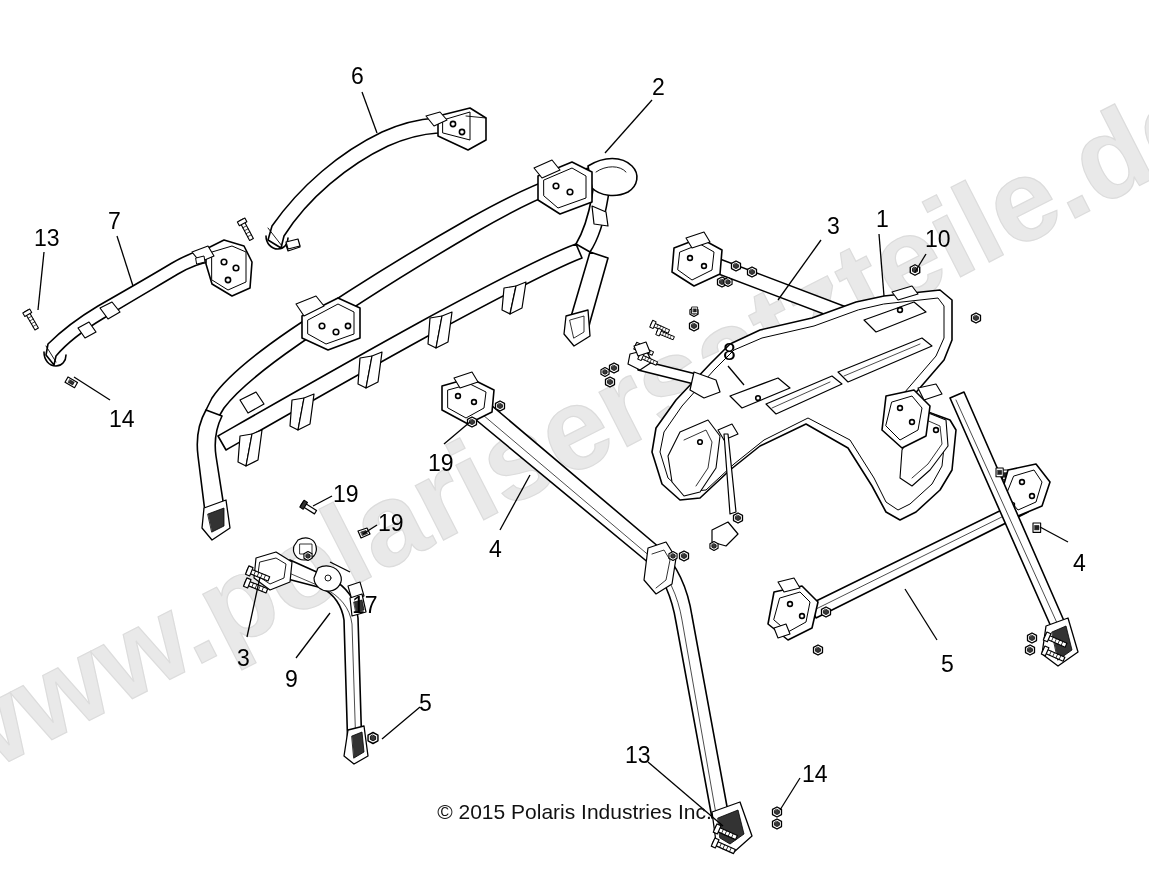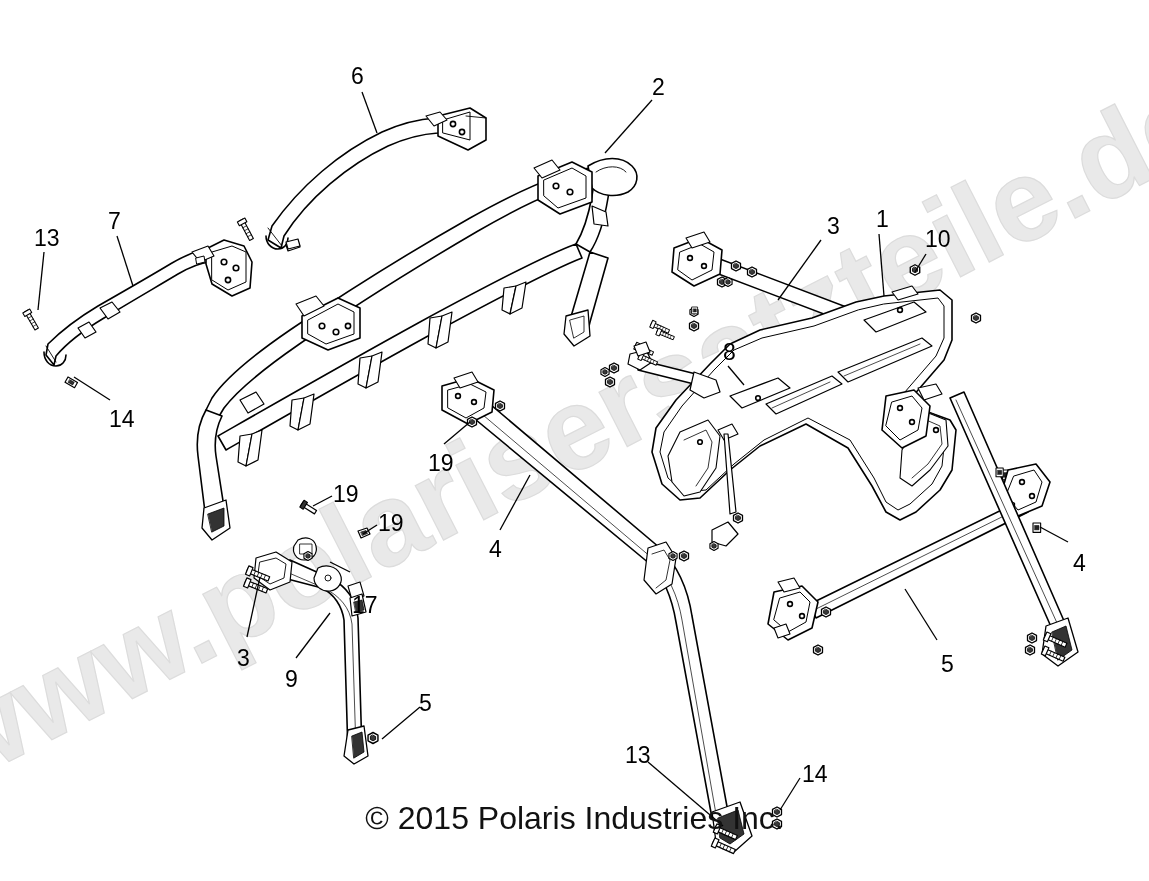--- a/index.html
+++ b/index.html
@@ -41,21 +41,21 @@
     white-space: nowrap;
     user-select: none;
   }
   #copyright {
     position: absolute;
     left: 0;
     right: 0;
     top: 800px;
     text-align: center;
     font-family: "Liberation Sans", sans-serif;
-    font-size: 32px;
+    font-size: 21px;
     color: #111111;
     z-index: 5;
     white-space: nowrap;
   }
   .wm-text {
     font-family: "Liberation Sans", sans-serif;
     font-weight: bold;
     fill: #e9e9e9;
     stroke: #dcdcdc;
     stroke-width: 1.2;

